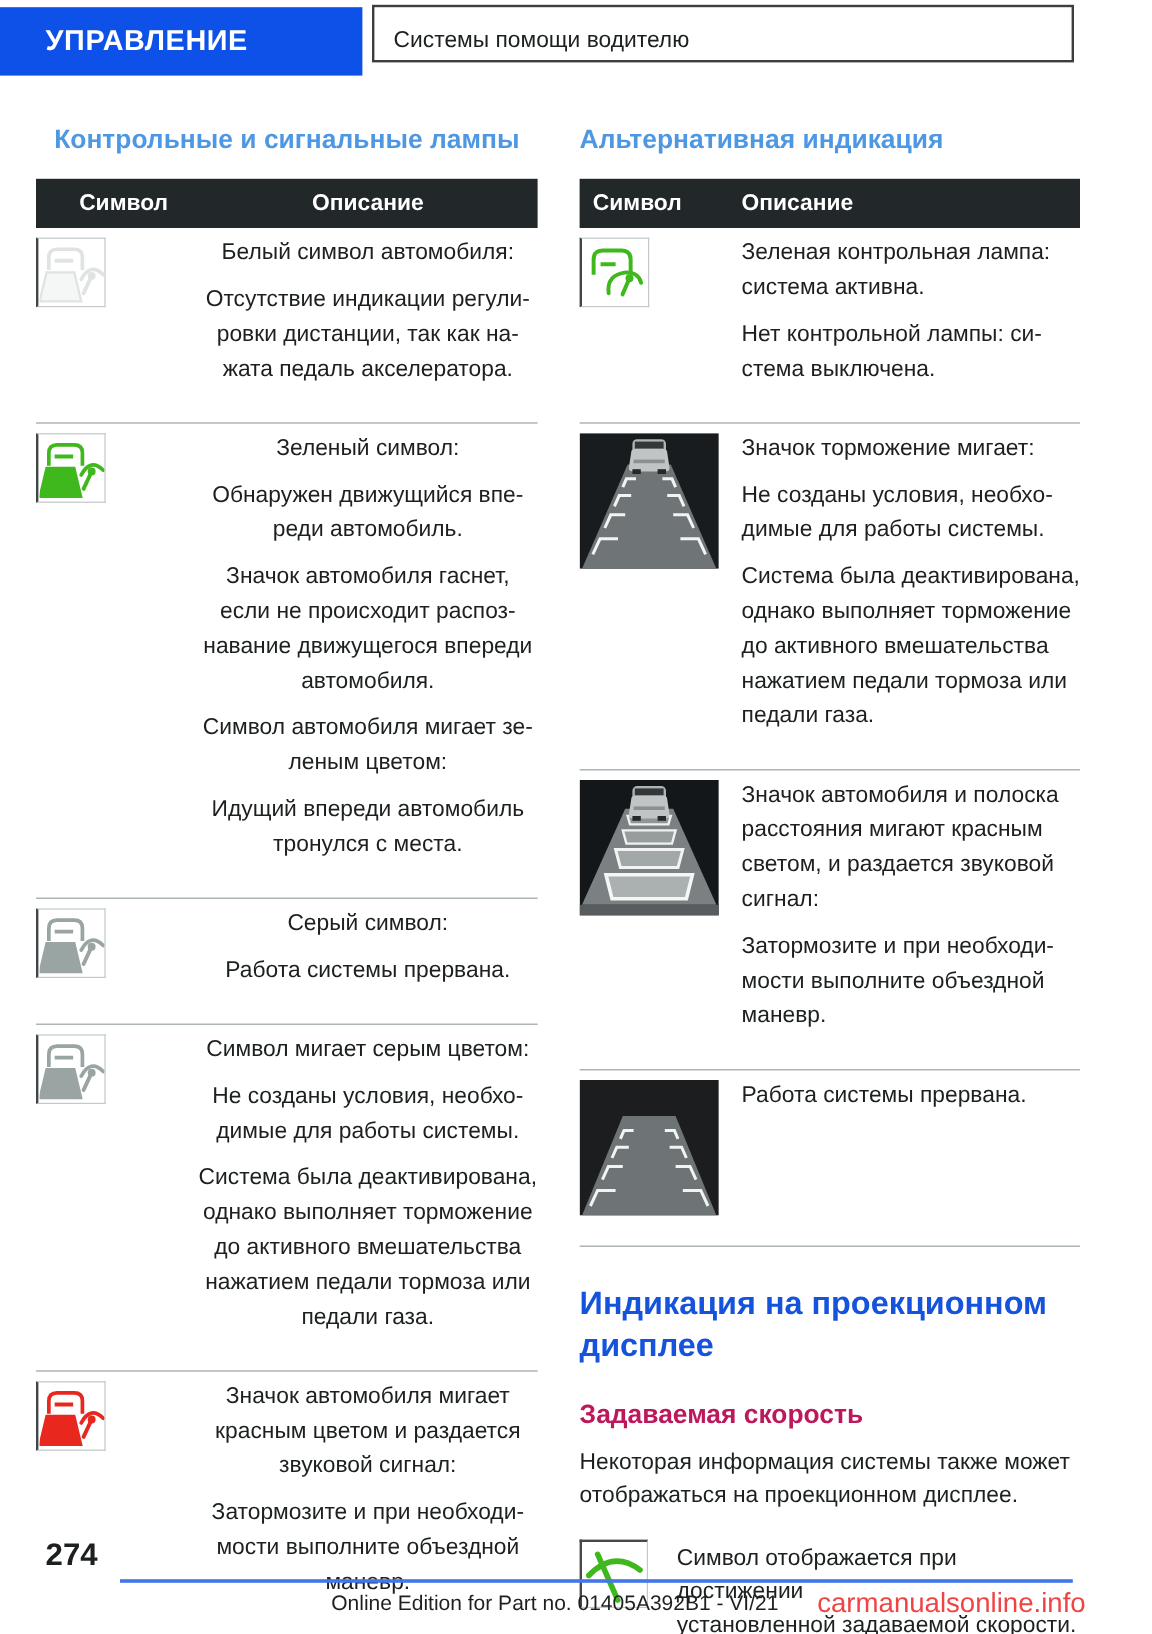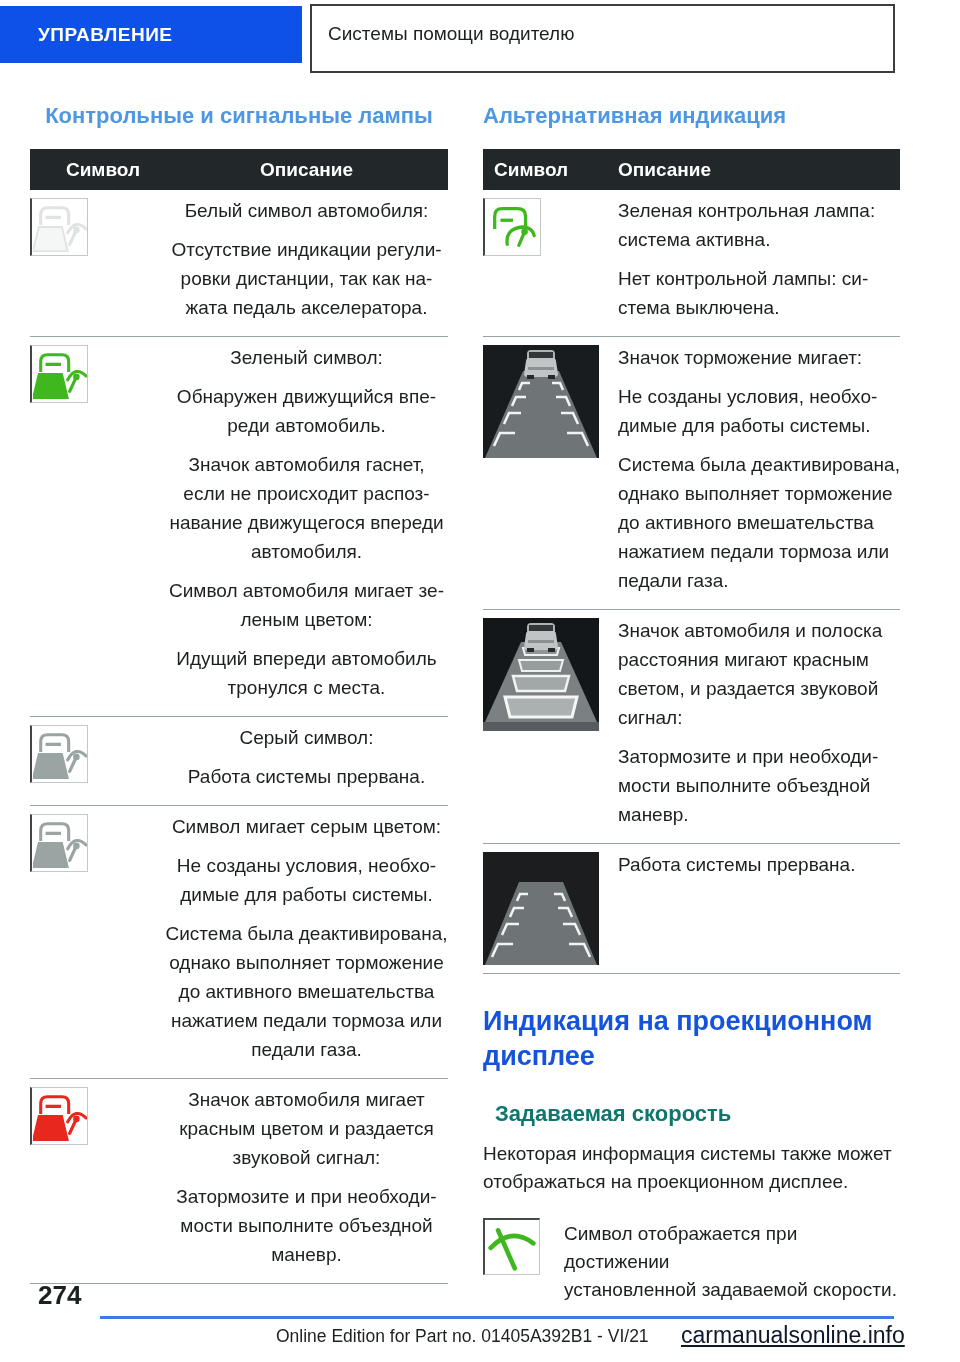--- a/index.html
+++ b/index.html
@@ -1,55 +1,55 @@
 <!DOCTYPE html>
 <html><head>
 <meta charset="utf-8">
 <style>
   html,body{margin:0;padding:0;background:#ffffff;}
   .page{position:relative;width:960px;height:1362px;background:#ffffff;overflow:hidden;
         font-family:"Liberation Sans", sans-serif;color:#1d2021;}
   
   .hdr-section{position:absolute;left:0;top:6px;width:302px;height:57px;background:#0d51e8;
-               color:#ffffff;font-weight:bold;font-size:19px;line-height:57px;padding-left:38px;
+               color:#ffffff;font-weight:bold;font-size:24px;line-height:57px;padding-left:38px;
                box-sizing:border-box;letter-spacing:.5px;}
-  .hdr-chapter{position:absolute;left:310px;top:4px;width:585px;height:69px;border:2px solid #3d3d3d;
+  .hdr-chapter{position:absolute;left:310px;top:4px;width:585px;height:48px;border:2px solid #3d3d3d;
                background:#ffffff;box-sizing:border-box;font-size:19px;line-height:55px;padding-left:16px;}
   
   .col{position:absolute;top:100px;}
   .col-left{left:30px;width:418px;text-align:center;}
   .col-right{left:483px;width:417px;}
   .sec-title{color:#4e97e3;font-size:22px;font-weight:bold;margin:2px 0 19px 0;line-height:28px;}
   
   .thead{display:flex;background:#22272a;color:#ffffff;font-weight:bold;font-size:19px;
          height:41px;align-items:center;}
   .thead .c1{width:135px;padding-left:11px;box-sizing:border-box;}
   .thead .c2{flex:1;}
-  .trow{display:flex;border-bottom:1px solid #9aa4a5;padding:6px 0 4px 0;}
+  .trow{display:flex;border-bottom:1px solid #9aa4a5;padding:6px 0 20px 0;}
   .sym-cell{width:135px;flex:0 0 135px;box-sizing:border-box;padding-top:2px;}
   .icon-box{width:58px;height:58px;box-sizing:border-box;border:1px solid #c3c8c8;
             border-left:2px solid #404547;display:flex;align-items:center;justify-content:center;
             background:#ffffff;}
   .desc-cell{flex:1;}
   .desc-cell p{margin:0 0 10px 0;font-size:19px;line-height:29px;white-space:pre-line;}
   
   .hud-title{color:#1553dc;font-size:27px;line-height:35px;font-weight:bold;margin:30px 0 0 0;
              white-space:pre-line;}
-  .hud-sub{color:#0f766e;font-size:22px;font-weight:bold;margin:26px 0 0 12px;line-height:28px;}
+  .hud-sub{color:#be185d;font-size:22px;font-weight:bold;margin:26px 0 0 0;line-height:28px;}
   .hud-body{font-size:19px;line-height:28px;margin:12px 0 16px 0;white-space:pre-line;}
   .hud-item{display:flex;margin-top:22px;}
   .hud-icon-box{width:57px;height:57px;box-sizing:border-box;border:1px solid #c3c8c8;
                 border-top:2px solid #44494b;border-left:2px solid #44494b;background:#ffffff;
                 display:flex;align-items:center;justify-content:center;flex:0 0 57px;}
   .hud-item-text{font-size:19px;line-height:28px;margin-left:24px;white-space:pre-line;padding-top:2px;}
   
   .pg-num{position:absolute;left:38px;top:1280px;font-size:26px;font-weight:bold;color:#1d2021;}
   .foot-line{position:absolute;left:100px;top:1316px;width:794px;height:3px;background:#4276e9;}
   .foot-edition{position:absolute;left:276px;top:1326px;font-size:17.5px;color:#1d2021;}
-  .foot-mark{position:absolute;left:681px;top:1322px;font-size:23px;color:#0f172a;text-decoration:underline;}
+  .foot-mark{position:absolute;left:681px;top:1322px;font-size:23px;color:#ef4444;}
 </style>
 </head>
 <body>
 
 <div class="page">
 
   <div class="hdr-section">УПРАВЛЕНИЕ</div>
   <div class="hdr-chapter">Системы помощи водителю</div>
 
   <div class="col col-left">

